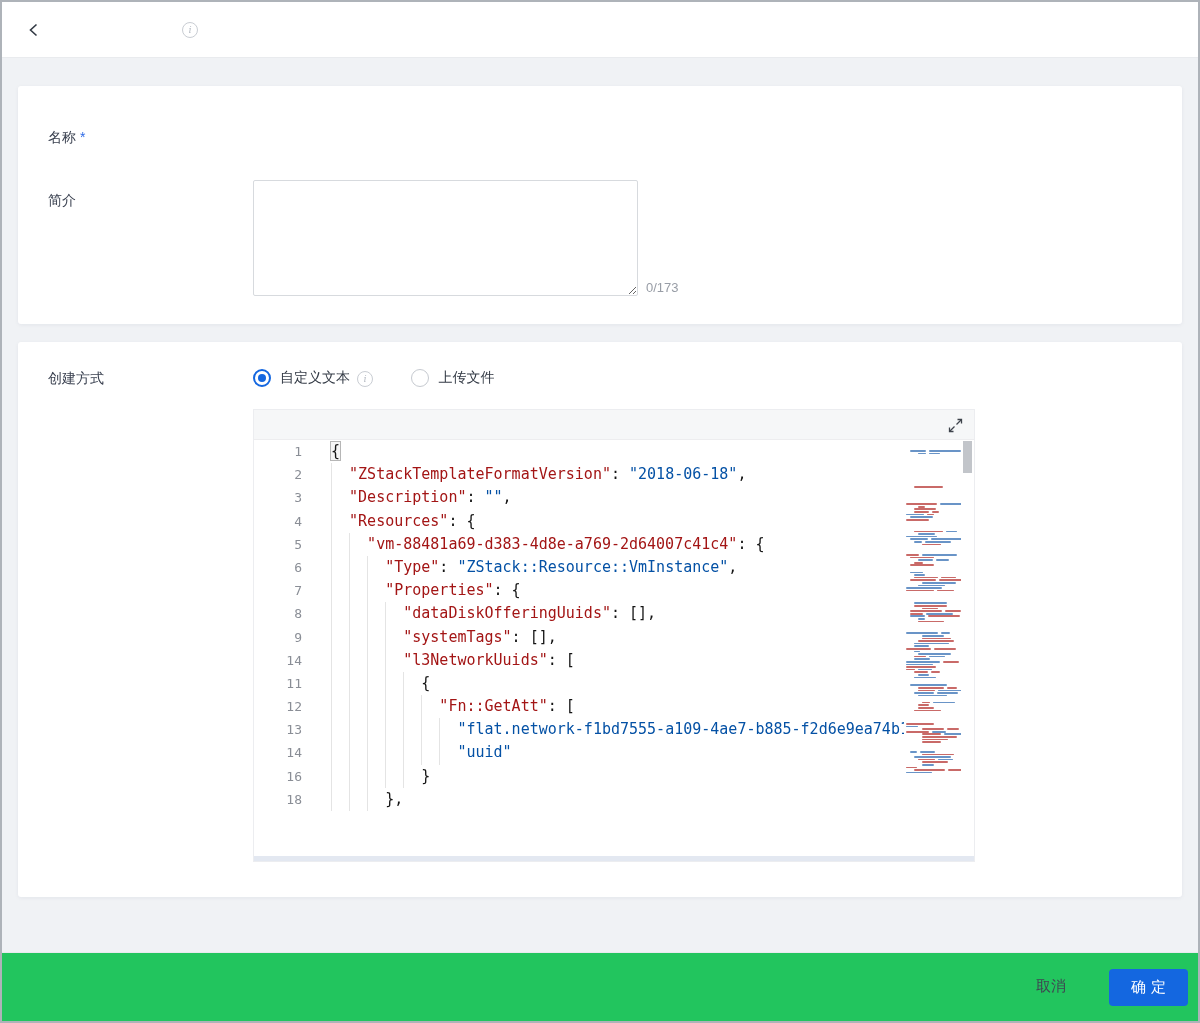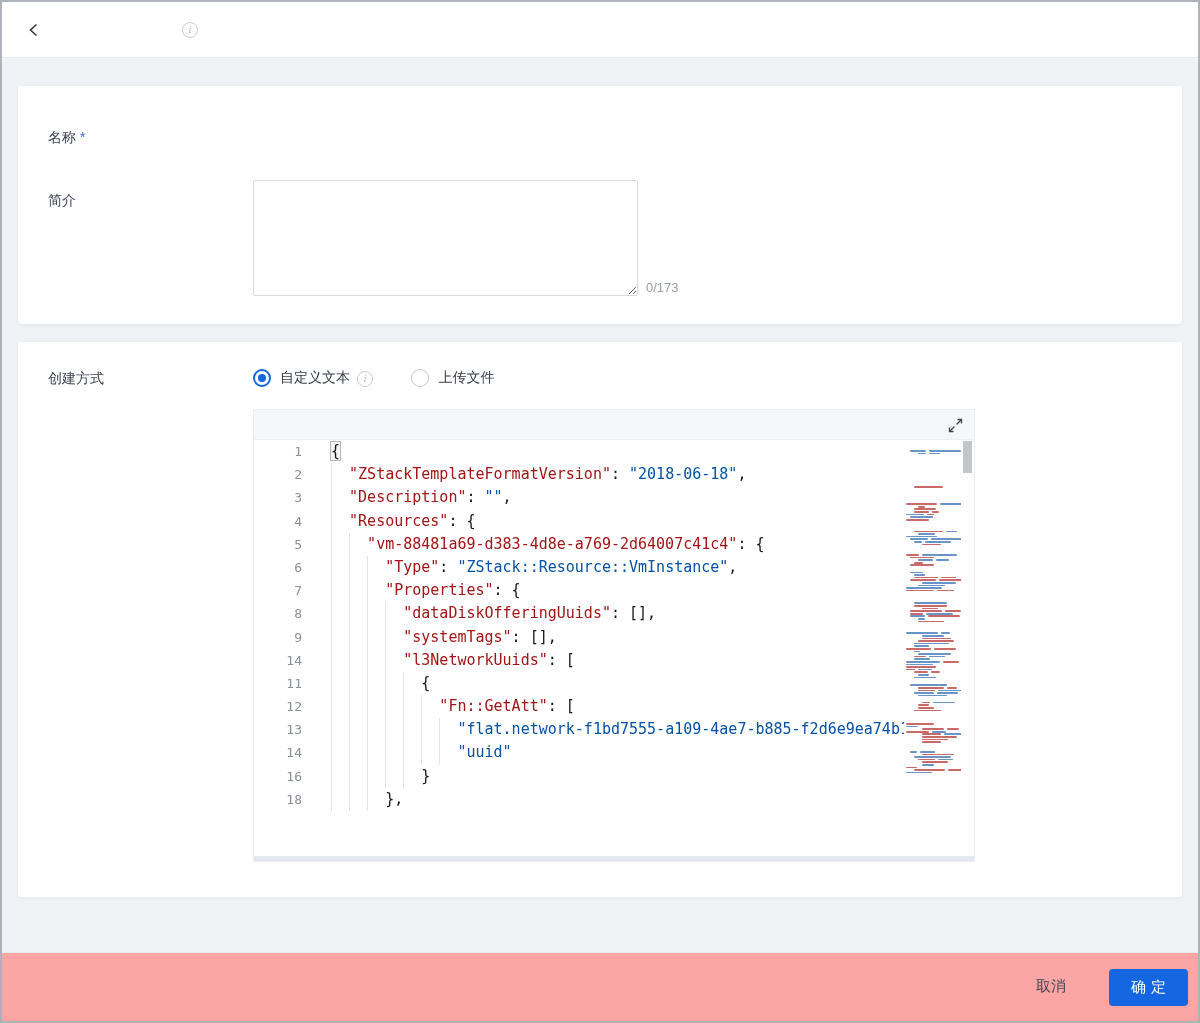--- a/index.html
+++ b/index.html
@@ -109,21 +109,21 @@
   }
   .mmbar { position:absolute; height:1.7px; opacity:.85; border-radius:1px; }
   .vscroll-thumb {
     position:absolute; top:1px; right:2px; width:9px; height:32px;
     background:#c2c5ca; cursor:pointer;
   }
 
   
   .footer {
     position:absolute; left:0; right:0; bottom:0; height:69px;
-    background:#fca5a5; border-top:1px solid #e8eaee;
+    background:#22c55e; border-top:1px solid #e8eaee;
   }
   .cancel-btn {
     position:absolute; right:132px; top:24px; font-size:15px; color:#3f4552;
     background:none; border:none; cursor:pointer; font-family:"Liberation Sans", sans-serif;
   }
   .ok-btn {
     position:absolute; right:10px; top:16px; width:79px; height:37px;
     background:#1467e0; color:#fff; border:none; border-radius:4px;
     font-size:15px; letter-spacing:5px; text-indent:5px; cursor:pointer;
     font-family:"Liberation Sans", sans-serif;

